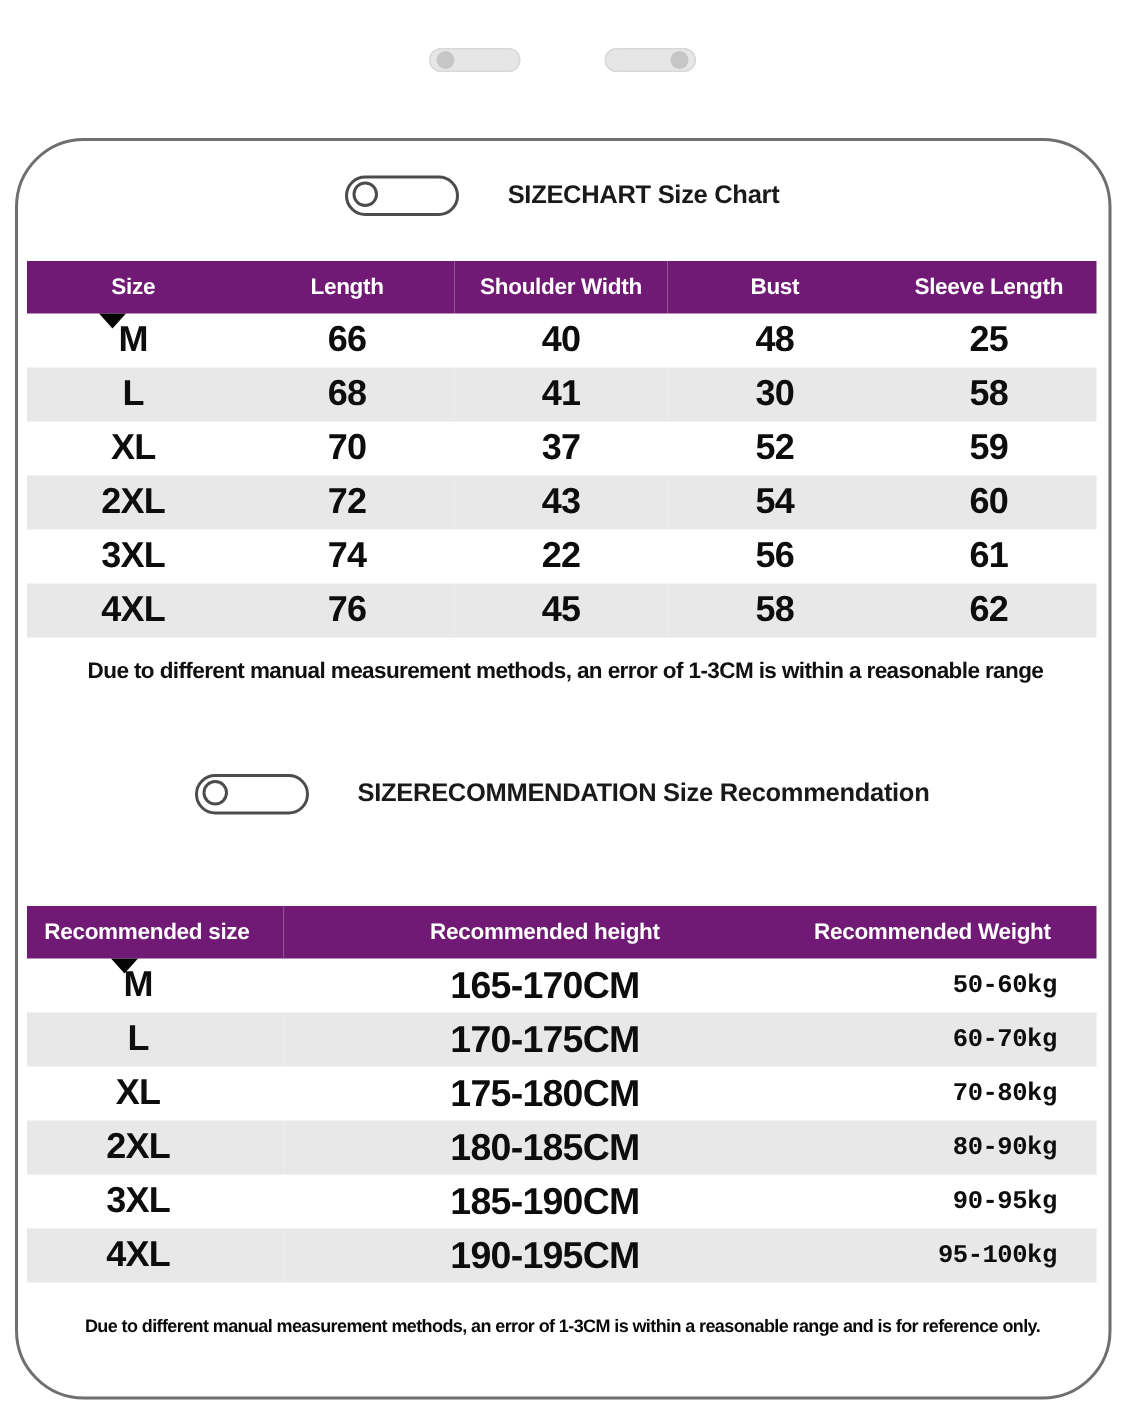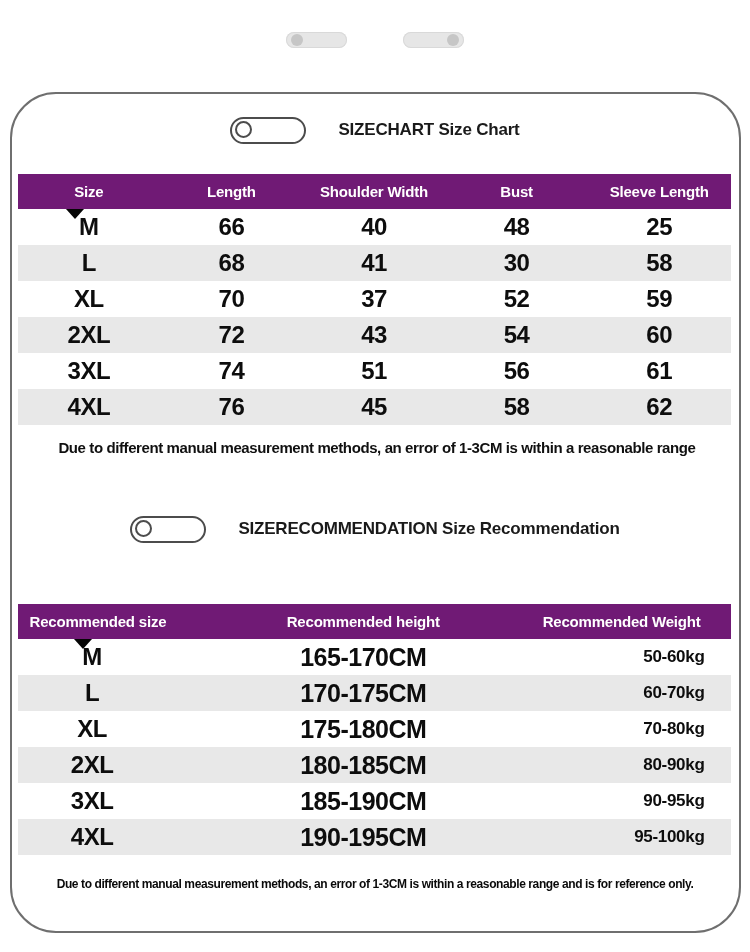--- a/index.html
+++ b/index.html
@@ -38,21 +38,21 @@
   .pointer { position:absolute; top:35px; left:48px; width:0; height:0;
              border-left:9px solid transparent; border-right:9px solid transparent;
              border-top:10px solid #050505; }
 
   
   .t2 th:nth-child(1) { width:24%; text-align:left; padding-left:12px; }
   .t2 th:nth-child(2) { width:49%; }
   .t2 th:nth-child(3) { width:27%; text-align:right; padding-right:30px; }
   .t2 td:nth-child(1) { padding-right:22px; }
   .t2 td:nth-child(2) { font-size:25px; }
-  .t2 td:nth-child(3) { font-size:17px; text-align:right; padding-right:26px; letter-spacing:-0.3px; }
+  .t2 td:nth-child(3) { font-size:17px; text-align:right; padding-right:26px; letter-spacing:-0.3px;font-family:Liberation Mono, monospace; }
   .t2 .pointer { left:56px; }
 
   .disclaimer { margin:13px 43px 0 4px; text-align:right; font-size:15px; font-weight:bold;
                 line-height:19px; letter-spacing:-0.4px; color:#101010; white-space:nowrap; }
   .disclaimer div { white-space:nowrap; }
 
   .head-2 { margin-top:58px; }
   .wrap-2 { margin-top:61px; }
 
   .footer-note { margin-top:22px; text-align:center; font-size:12px; font-weight:bold;
@@ -117,21 +117,21 @@
             <tr class="alt">
               <td>2XL</td>
               <td>72</td>
               <td>43</td>
               <td>54</td>
               <td>60</td>
             </tr>
             <tr>
               <td>3XL</td>
               <td>74</td>
-              <td>51</td>
+              <td>22</td>
               <td>56</td>
               <td>61</td>
             </tr>
             <tr class="alt">
               <td>4XL</td>
               <td>76</td>
               <td>45</td>
               <td>58</td>
               <td>62</td>
             </tr>

